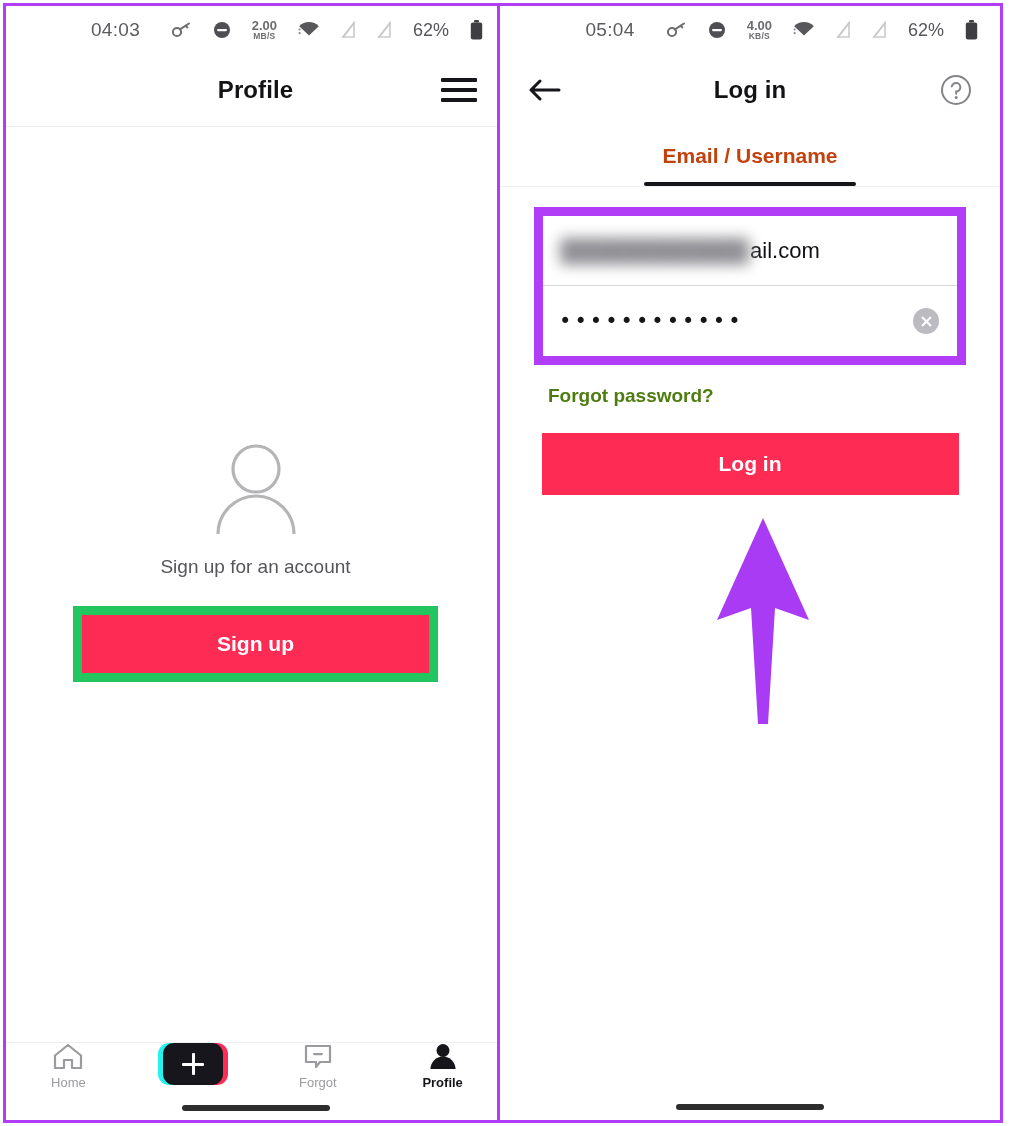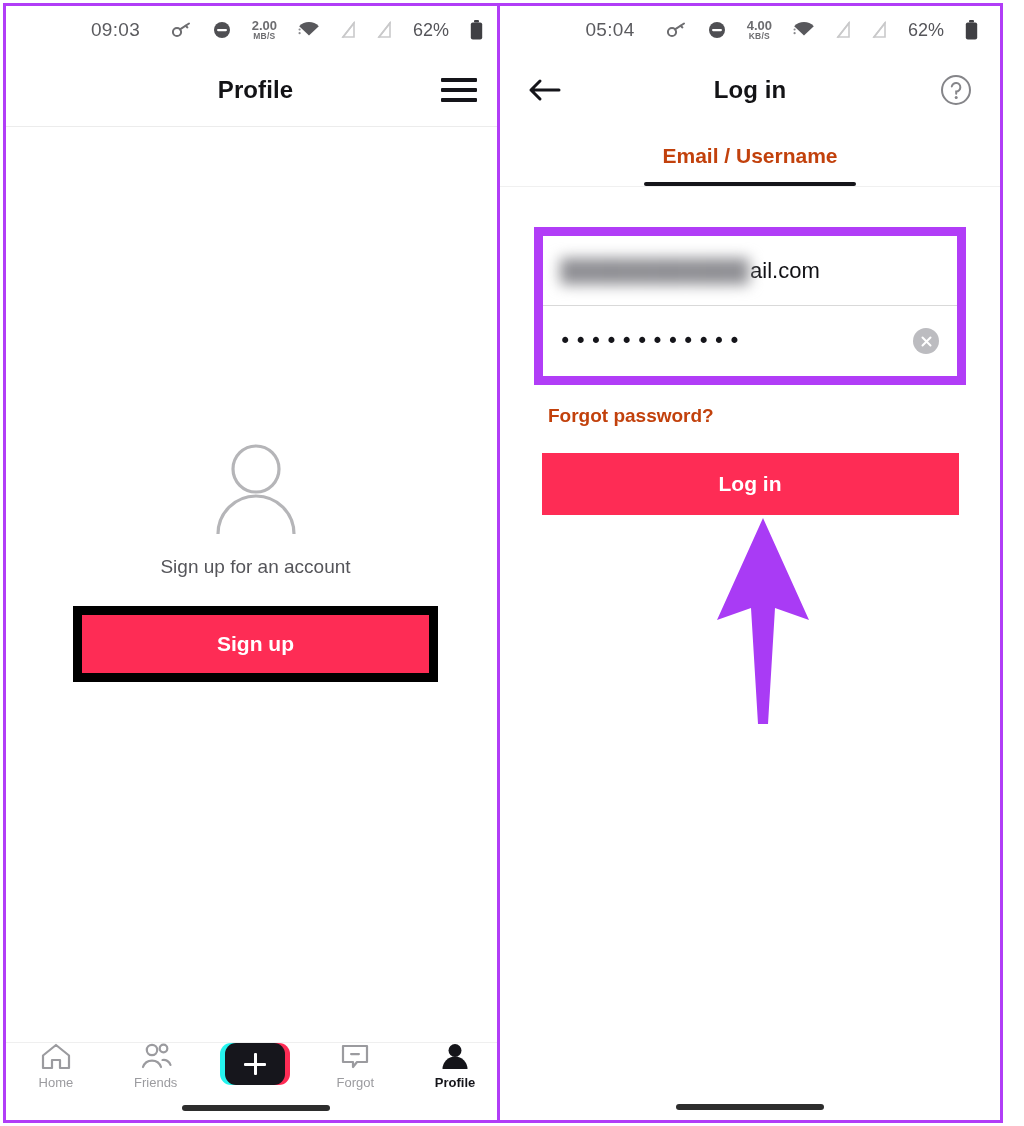--- a/index.html
+++ b/index.html
@@ -119,21 +119,21 @@
     flex-direction: column;
     align-items: center;
   }
   .avatar-placeholder { margin-bottom: 18px; }
   .signup-caption {
     font-size: 19px;
     color: #55555a;
     margin-bottom: 28px;
   }
   .highlight-box {
-    border: 9px solid #000000;
+    border: 9px solid #22c55e;
     padding: 0;
     line-height: 0;
   }
   .signup-btn {
     width: 347px;
     height: 58px;
     background: #fe2c55;
     border: none;
     color: #ffffff;
     font-size: 21px;
@@ -251,21 +251,21 @@
     bottom: 0;
     left: 50%;
     transform: translateX(-50%);
     width: 212px;
     height: 4px;
     background: #15151a;
     border-radius: 2px;
   }
 
   .form-highlight {
-    margin: 40px 34px 0 34px;
+    margin: 20px 34px 0 34px;
     border: 9px solid #b13df7;
   }
   .field {
     position: relative;
     height: 70px;
     display: flex;
     align-items: center;
     padding: 0 16px;
     box-sizing: border-box;
   }
@@ -301,21 +301,21 @@
     display: flex;
     align-items: center;
     justify-content: center;
     border: none;
     cursor: pointer;
   }
   .forgot {
     margin: 20px 0 0 48px;
     font-size: 19px;
     font-weight: 700;
-    color: #c2410c;
+    color: #4d7c0f;
     cursor: pointer;
     display: inline-block;
   }
   .login-btn {
     display: block;
     margin: 26px auto 0 auto;
     width: 417px;
     height: 62px;
     background: #fe2c55;
     border: none;
@@ -336,21 +336,21 @@
   }
 </style>
 </head>
 <body>
 
 <div class="stage">
 
   <div class="panel panel-left">
 
     <div class="statusbar">
-      <div class="status-time">09:03</div>
+      <div class="status-time">04:03</div>
       <div class="status-right">
         <svg class="si" width="20" height="16" viewBox="0 0 20 16">
           <circle cx="5" cy="10" r="4.1" fill="none" stroke="#6d6d70" stroke-width="2"></circle>
           <path d="M8 7.4 L17 1.5" stroke="#6d6d70" stroke-width="2" stroke-linecap="round"></path>
           <path d="M13.7 3.8 L15.4 5.4" stroke="#6d6d70" stroke-width="2" stroke-linecap="round"></path>
         </svg>
         <svg class="si" width="18" height="18" viewBox="0 0 18 18">
           <circle cx="9" cy="9" r="8" fill="#4f4f53"></circle>
           <rect x="4" y="7.9" width="10" height="2.3" rx="1.1" fill="#ffffff"></rect>
         </svg>
@@ -405,29 +405,20 @@
       </div>
 
       <div class="tabbar">
         <div class="tab">
           <svg width="30" height="27" viewBox="0 0 30 27">
             <path d="M2 12.5 L15 2 L28 12.5 L28 25 L19 25 L19 17 L11 17 L11 25 L2 25 Z" fill="none" stroke="#9b9b9f" stroke-width="2.2" stroke-linejoin="round"></path>
           </svg>
           <span class="tab-label">Home</span>
         </div>
 
-        <div class="tab">
-          <svg width="32" height="27" viewBox="0 0 32 27">
-            <circle cx="12" cy="7" r="5.2" fill="none" stroke="#9b9b9f" stroke-width="2.2"></circle>
-            <circle cx="23.5" cy="5.5" r="3.8" fill="none" stroke="#9b9b9f" stroke-width="2.2"></circle>
-            <path d="M3 24 A9.5 9.5 0 0 1 21 24" fill="none" stroke="#9b9b9f" stroke-width="2.2" stroke-linecap="round"></path>
-            <path d="M22.5 17 A7 7 0 0 1 30.5 22" fill="none" stroke="#9b9b9f" stroke-width="2.2" stroke-linecap="round"></path>
-          </svg>
-          <span class="tab-label">Friends</span>
-        </div>
 
         <div class="tab">
           <div class="create-btn">
             <div class="create-cyan"></div>
             <div class="create-pink"></div>
             <div class="create-inner">
               <div class="plus"></div>
             </div>
           </div>
           <span class="tab-label"></span>

